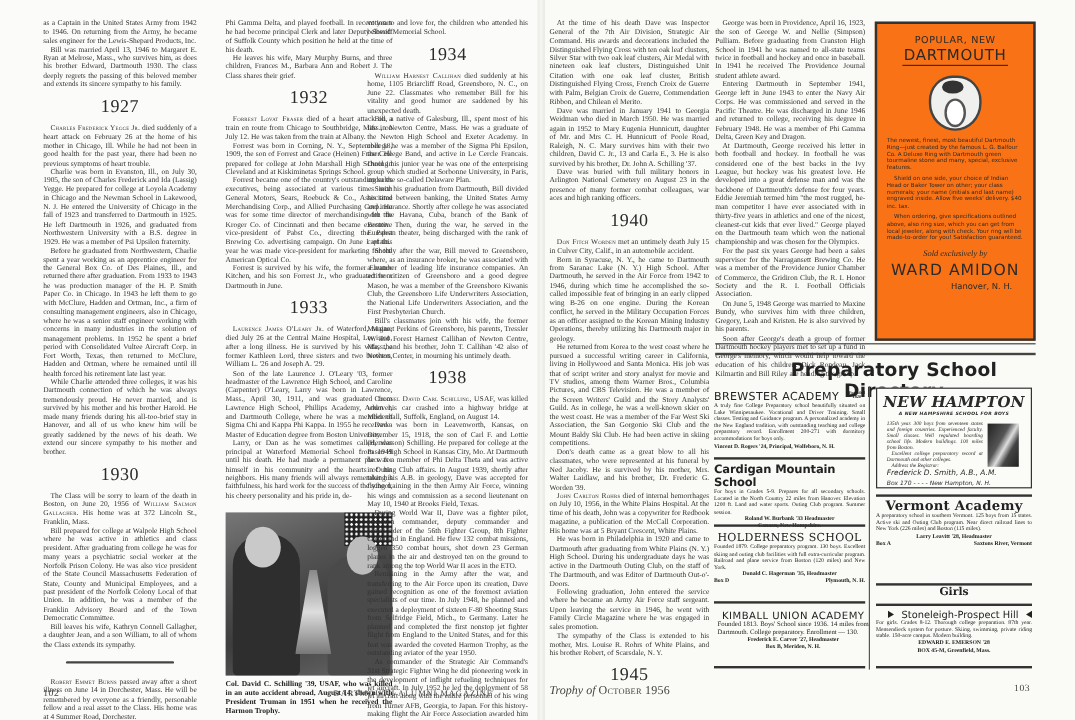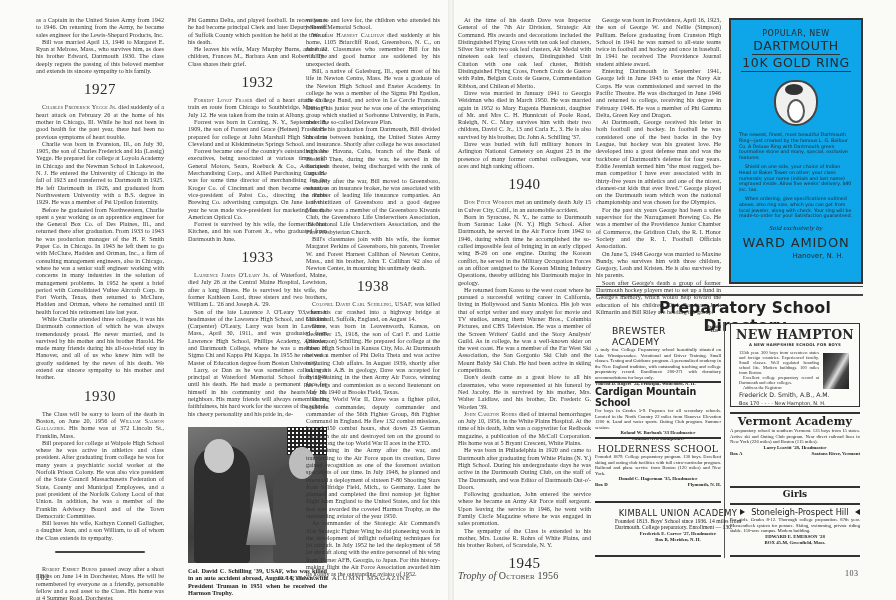--- a/index.html
+++ b/index.html
@@ -20,41 +20,41 @@
   .photo .fig2 { position:absolute; right:2px; top:36px; width:52px; height:100px; background:#4a4a4a; border-radius:22px 22px 4px 4px; }
   .photo .head2 { position:absolute; right:12px; top:20px; width:26px; height:32px; background:#bdbdbd; border-radius:50%; }
   .photo .trophy { position:absolute; left:58px; top:48px; width:30px; height:70px; background:linear-gradient(#888,#ddd,#777); clip-path:polygon(40% 0,60% 0,100% 100%,0 100%); }
   .photo .dots { position:absolute; right:0; top:0; width:40px; height:28px; background-image:radial-gradient(#fff 1px, transparent 1.2px); background-size:4px 4px; background-color:#222; }
   .caption { font-size:6.3px; line-height:7.5px; font-weight:bold; color:#222; text-align:justify; }
   .folio { position:absolute; font-size:8px; color:#444; letter-spacing:0.5px; }
   .mag-title { position:absolute; font-size:7px; letter-spacing:0.8px; color:#444; }
   .issue { position:absolute; font-size:10px; color:#444; font-style:italic; }
   .issue .sc { font-style:normal; }
   
-  .ring-ad { position:absolute; left:729px; top:18px; width:130px; height:262px; border:2px solid #333; background:#0ea5e9; font-family:"DejaVu Sans", sans-serif; text-align:center; color:#2a2a2a; }
+  .ring-ad { position:absolute; left:729px; top:18px; width:130px; height:262px; border:2px solid #333; background:#f97316; font-family:"DejaVu Sans", sans-serif; text-align:center; color:#2a2a2a; }
   .ring-ad .pop { font-size:8px; letter-spacing:0.5px; margin-top:9px; }
   .ring-ad .big { font-size:12.5px; letter-spacing:0.6px; line-height:15px; }
   .ring-ad .big span { border-bottom:1px solid #333; padding:0 1px 1px; display:inline-block; }
   .ring-ad .ring { width:40px; height:42px; margin:8px auto 6px; border:2px solid #444; border-radius:45% 45% 50% 50%; position:relative; background:#f0f0ee; }
   .ring-ad .ring .stone { position:absolute; left:9px; top:2px; width:18px; height:11px; background:#333; border-radius:50%; }
   .ring-ad .ring .hole { position:absolute; left:11px; top:17px; width:14px; height:20px; border:2px solid #555; border-radius:50%; background:#fff; }
   .ring-ad .body { font-size:4.7px; line-height:5.8px; text-align:left; padding:0 8px; margin-bottom:3px; }
   .ring-ad .sold { font-family:"Liberation Serif", serif; font-style:italic; font-size:7px; margin-top:5px;text-align:center; }
   .ring-ad .ward { font-size:13px; letter-spacing:0.8px; margin-top:3px; }
   .ring-ad .han { font-size:7px; margin-top:2px;padding-left:44px; }
   .rtext-rule { position:absolute; height:1px; background:#444; }
   .dir-title { position:absolute; left:620px; top:299px; width:250px; text-align:center; font-family:"DejaVu Sans", sans-serif; font-weight:bold; font-size:15.5px; color:#222; letter-spacing:0.2px; }
   .dir-divider { position:absolute; left:724px; top:322px; width:1px; height:236px; background:#555; }
   .sad { position:absolute; color:#222; }
   .sad .nm { font-family:"DejaVu Sans", sans-serif; }
   .sad .txt { font-size:4.7px; line-height:5.6px; text-align:justify; font-family:"Liberation Serif", serif; }
   .sad .head { font-size:4.8px; font-weight:bold; text-align:center; line-height:6px; }
   .sad .row { display:flex; justify-content:space-between; font-size:4.8px; font-weight:bold; }
   .hr2 { position:absolute; height:1.5px; background:#333; }
-  .nh-box { position:absolute; left:730px; top:323px; width:128px; height:82px; border:1.5px solid #333; background:#fbfbf8; }
+  .nh-box { position:absolute; left:730px; top:323px; width:128px; height:82px; border:1.5px solid #333; background:#fbfbf8;font-style:italic; }
   .nh-box .t { font-family:"DejaVu Serif", serif; font-weight:bold; font-size:12.5px; text-align:center; margin-top:3px; letter-spacing:0.2px; }
   .nh-box .st { font-family:"DejaVu Sans", sans-serif; font-size:3.8px; font-weight:bold; text-align:center; letter-spacing:0.3px; }
   .nh-box .bd { font-size:4.4px; line-height:5px; width:80px; margin:3px 0 0 8px; font-family:"Liberation Serif", serif; text-align:justify; }
   .nh-box .img { position:absolute; right:10px; top:29px; width:26px; height:36px; background:linear-gradient(120deg,#222 0%,#555 40%,#ddd 55%,#444 70%,#222 100%); }
   .nh-box .fds { font-family:"DejaVu Sans", sans-serif; font-size:6.2px; margin-left:8px; margin-top:1px; }
   .nh-box .box { font-family:"DejaVu Sans", sans-serif; font-size:5px; margin-left:8px; margin-top:2px; }
   .arrow { display:inline-block; width:0; height:0; border-top:3px solid transparent; border-bottom:3px solid transparent; }
   .arrow.r { border-left:5px solid #222; }
   .arrow.l { border-right:5px solid #222; }
 </style>
@@ -100,20 +100,21 @@
     <div class="head1"></div>
     <div class="fig2"></div>
     <div class="head2"></div>
     <div class="trophy"></div>
   </div>
   <div class="caption">Col. David C. Schilling '39, USAF, who was killed in an auto accident abroad, August 14, shown with President Truman in 1951 when he received the Harmon Trophy.</div>
 </div>
 
 <div class="col" style="left:306px; top:16px; width:134px;">
   <p class="noind">votion to and love for, the children who attended his beloved Memorial School.</p>
+  <div class="year">1934</div>
   <p><span class="sc">William Harnest Callihan</span><span> died suddenly at his home, 1105 Briarcliff Road, Greensboro, N. C., on June 22. Classmates who remember Bill for his vitality and good humor are saddened by his unexpected death.</span></p>
   <p>Bill, a native of Galesburg, Ill., spent most of his life in Newton Centre, Mass. He was a graduate of the Newton High School and Exeter Academy. In college he was a member of the Sigma Phi Epsilon, the College Band, and active in Le Cercle Francais. During his junior year he was one of the enterprising group which studied at Sorbonne University, in Paris, under the so-called Delaware Plan.</p>
   <p>Since his graduation from Dartmouth, Bill divided his time between banking, the United States Army and insurance. Shortly after college he was associated with the Havana, Cuba, branch of the Bank of Boston. Then, during the war, he served in the European theater, being discharged with the rank of captain.</p>
   <p>Shortly after the war, Bill moved to Greensboro, where, as an insurance broker, he was associated with a number of leading life insurance companies. An active citizen of Greensboro and a good degree Mason, he was a member of the Greensboro Kiwanis Club, the Greensboro Life Underwriters Association, the National Life Underwriters Association, and the First Presbyterian Church.</p>
   <p>Bill's classmates join with his wife, the former Margaret Perkins of Greensboro, his parents, Tressler W. and Forest Harnest Callihan of Newton Centre, Mass., and his brother, John T. Callihan '42 also of Newton Center, in mourning his untimely death.</p>
   <div class="year">1938</div>
   <p><span class="sc">Colonel David Carl Schilling, USAF,</span><span> was killed when his car crashed into a highway bridge at Mildenhall, Suffolk, England, on August 14.</span></p>
   <p>Dave was born in Leavenworth, Kansas, on December 15, 1918, the son of Carl F. and Lottie (Henderson) Schilling. He prepared for college at the Paseo High School in Kansas City, Mo. At Dartmouth he was a member of Phi Delta Theta and was active in Outing Club affairs. In August 1939, shortly after taking his A.B. in geology, Dave was accepted for flying training in the then Army Air Force, winning his wings and commission as a second lieutenant on May 10, 1940 at Brooks Field, Texas.</p>
   <p>During World War II, Dave was a fighter pilot, squadron commander, deputy commander and commander of the 56th Fighter Group, 8th Fighter Command in England. He flew 132 combat missions, logged 350 combat hours, shot down 23 German planes in the air and destroyed ten on the ground to rank among the top World War II aces in the ETO.</p>
   <p>Remaining in the Army after the war, and transferring to the Air Force upon its creation, Dave gained recognition as one of the foremost aviation specialists of our time. In July 1948, he planned and executed a deployment of sixteen F-80 Shooting Stars from Selfridge Field, Mich., to Germany. Later he planned and completed the first nonstop jet fighter flight from England to the United States, and for this feat was awarded the coveted Harmon Trophy, as the outstanding aviator of the year 1950.</p>
@@ -145,41 +146,40 @@
   <p>Entering Dartmouth in September 1941, George left in June 1943 to enter the Navy Air Corps. He was commissioned and served in the Pacific Theatre. He was discharged in June 1946 and returned to college, receiving his degree in February 1948. He was a member of Phi Gamma Delta, Green Key and Dragon.</p>
   <p>At Dartmouth, George received his letter in both football and hockey. In football he was considered one of the best backs in the Ivy League, but hockey was his greatest love. He developed into a great defense man and was the backbone of Dartmouth's defense for four years. Eddie Jeremiah termed him "the most rugged, he-man competitor I have ever associated with in thirty-five years in athletics and one of the nicest, cleanest-cut kids that ever lived." George played on the Dartmouth team which won the national championship and was chosen for the Olympics.</p>
   <p>For the past six years George had been a sales supervisor for the Narragansett Brewing Co. He was a member of the Providence Junior Chamber of Commerce, the Gridiron Club, the R. I. Honor Society and the R. I. Football Officials Association.</p>
   <p>On June 5, 1948 George was married to Maxine Bundy, who survives him with three children, Gregory, Leah and Kristen. He is also survived by his parents.</p>
   <p>Soon after George's death a group of former Dartmouth hockey players met to set up a fund in George's memory, which would help toward the education of his children. Dick Rondeau, Jack Kilmartin and Bill Riley are heading the group.</p>
 </div>
 
 <div class="ring-ad">
   <div class="pop">POPULAR, NEW</div>
   <div class="big"><span>DARTMOUTH</span></div>
-  <div class="big"><span>10K GOLD RING</span></div>
   <div class="ring">
     <div class="stone"></div>
     <div class="hole"></div>
   </div>
   <div class="body">The newest, finest, most beautiful Dartmouth Ring—just created by the famous L. G. Balfour Co. A Deluxe Ring with Dartmouth green tourmaline stone and many, special, exclusive features.</div>
   <div class="body" style="text-indent:6px;">Shield on one side, your choice of Indian Head or Baker Tower on other; your class numerals; your name (initials and last name) engraved inside. Allow five weeks' delivery. $40 inc. tax.</div>
   <div class="body" style="text-indent:6px;">When ordering, give specifications outlined above, also ring size, which you can get from local jeweler, along with check. Your ring will be made-to-order for you! Satisfaction guaranteed.</div>
   <div class="sold">Sold exclusively by</div>
   <div class="ward">WARD AMIDON</div>
   <div class="han">Hanover, N. H.</div>
 </div>
 
 <div class="rtext-rule" style="left:596px; top:286px; width:267px;"></div>
 <div class="rtext-rule" style="left:596px; top:294px; width:267px; height:1.5px;"></div>
 <div class="dir-title">Preparatory School Directory</div>
 <div class="dir-divider"></div>
 
 <div class="sad" style="left:595px; top:325px; width:126px;">
   <div style="display:flex; justify-content:space-between; align-items:flex-start;">
-    <span class="nm" style="font-size:9.2px; letter-spacing:0.3px;margin-left:17px;">BREWSTER ACADEMY</span>
+    <span class="nm" style="font-size:9.2px; letter-spacing:0.3px;">BREWSTER ACADEMY</span>
     <span style="font-size:3.6px; font-weight:bold; width:14px; text-align:center; line-height:4px;">Founded 1820</span>
   </div>
   <div class="txt">A truly fine College Preparatory school beautifully situated on Lake Winnipesaukee. Vocational and Driver Training. Small classes. Testing and Guidance program. A personalized academy in the New England tradition, with outstanding teaching and college preparatory record. Enrollment 200-271 with dormitory accommodations for boys only.</div>
   <div class="txt" style="font-weight:bold;">Vincent D. Rogers '24, Principal, Wolfeboro, N. H.</div>
 </div>
 <div class="hr2" style="left:595px; top:381px; width:126px;"></div>
 
 <div class="sad" style="left:595px; top:386px; width:126px;">
   <div class="nm" style="font-size:9.6px; font-weight:bold; letter-spacing:-0.1px;">Cardigan Mountain School</div>
   <div class="txt">For boys in Grades 5-9. Prepares for all secondary schools. Located in the North Country 22 miles from Hanover. Elevation 1200 ft. Land and water sports. Outing Club program. Summer session.</div>
@@ -192,21 +192,21 @@
   <div style="font-family:'DejaVu Serif', serif; font-weight:normal; font-size:9.2px; text-align:center; letter-spacing:0.3px;">HOLDERNESS SCHOOL</div>
   <div class="txt">Founded 1879. College preparatory program. 130 boys. Excellent skiing and outing club facilities with full extra-curricular program. Railroad and plane service from Boston (120 miles) and New York.</div>
   <div class="head">Donald C. Hagerman '35, Headmaster</div>
   <div class="row">
     <span>Box D</span>
     <span>Plymouth, N. H.</span>
   </div>
 </div>
 <div class="hr2" style="left:595px; top:501px; width:126px;"></div>
 
-<div class="sad" style="left:615px; top:508px; width:126px;">
+<div class="sad" style="left:598px; top:508px; width:126px;">
   <div class="nm" style="font-size:8.4px; text-align:center; letter-spacing:0.4px;">KIMBALL UNION ACADEMY</div>
   <div class="txt" style="font-size:5.6px; line-height:6.4px;">Founded 1813. Boys' School since 1936. 14 miles from Dartmouth. College preparatory. Enrollment — 130.</div>
   <div class="head">Frederick E. Carver '27, Headmaster</div>
   <div class="head">Box B, Meriden, N. H.</div>
 </div>
 <div class="hr2" style="left:595px; top:555px; width:126px;"></div>
 
 <div class="nh-box">
   <div class="t">NEW HAMPTON</div>
   <div class="st">A NEW HAMPSHIRE SCHOOL FOR BOYS</div>

